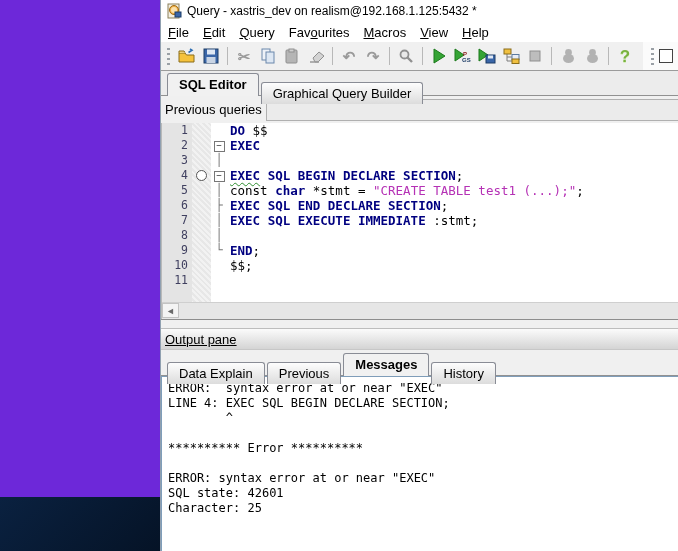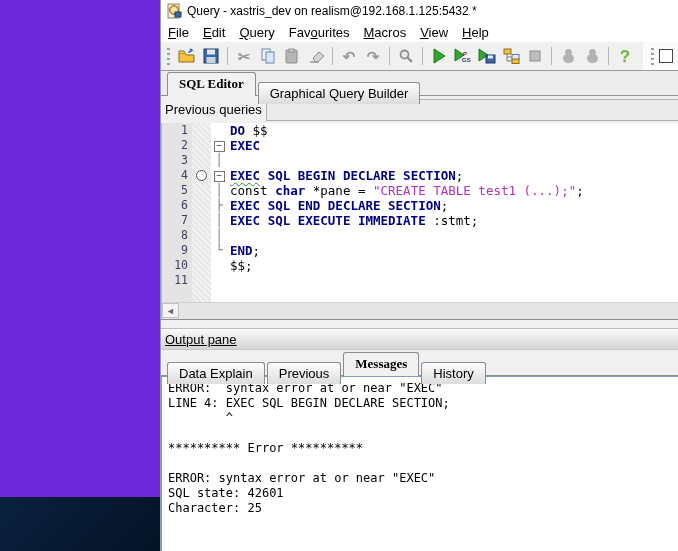--- a/index.html
+++ b/index.html
@@ -26,21 +26,21 @@
   .tsep{width:1px;height:18px;background:#b8b8b8;margin:0 4px;flex:none;}
   .gly{font-size:15px;line-height:15px;color:#9a9a9a;font-weight:bold;}
   .gly.help{color:#79b23e;font-size:17px;text-shadow:0 1px 0 #d7ecbc;}
   .tb-right{margin-left:6px;display:flex;align-items:center;background:#fbfbfb;height:28px;padding-left:4px;flex:1;}
   .checkbox{width:12px;height:12px;background:#fff;border:1px solid #444;flex:none;margin-right:5px;}
   
   .tabbar{height:25px;background:#ececec;padding:3px 0 0 6px;flex:none;border-bottom:1px solid #919191;
           display:flex;align-items:flex-end;box-sizing:border-box;}
   .tab{padding:3px 11px 3px 11px;background:linear-gradient(#fdfdfd,#dcdcdc);border:1px solid #898c95;
        border-bottom:none;border-radius:3px 3px 0 0;margin-right:2px;font-size:13px;position:relative;top:9px;}
-  .tab.active{background:#f1f1f1;font-weight:bold;padding-bottom:4px;z-index:2;top:1px;font-family:Liberation Serif, serif;}
+  .tab.active{background:#f1f1f1;font-weight:bold;padding-bottom:4px;z-index:2;top:1px;}
   
   .prevrow{height:27px;background:#f0f0f0;display:flex;align-items:center;padding:0 0 0 4px;flex:none;}
   .prevrow .plabel{white-space:nowrap;margin-right:4px;}
   .combo{flex:1;height:20px;background:#ebebeb;border:1px solid #b0b0b0;border-right:none;}
   
   .editor{position:relative;flex:none;height:196px;background:#fff;border-left:1px solid #b9b9b9;overflow:hidden;}
   .col{position:absolute;top:0;height:calc(100% - 16px);}
   .colnum{left:0;width:30px;background:#e4e4e4;}
   .colmark{left:30px;width:19px;background:repeating-linear-gradient(45deg,#f2f2f2 0 2px,#e7e7e7 2px 4px);}
   .colfold{left:49px;width:16px;background:#fff;}
@@ -235,21 +235,21 @@
 
     <div class="editor">
       <div class="col colnum"></div>
       <div class="col colmark"></div>
       <div class="col colfold"></div>
       <div class="lines" id="editorLines">
           <div class="lrow"><span class="ln-num">1</span><span class="ln-mark"></span><span class="ln-fold"></span><span class="ln-code"><span class="kw">DO</span><span class="pl"> $$</span></span></div>
           <div class="lrow"><span class="ln-num">2</span><span class="ln-mark"></span><span class="ln-fold"><span class="foldbox">−</span></span><span class="ln-code"><span class="kw">EXEC</span></span></div>
           <div class="lrow"><span class="ln-num">3</span><span class="ln-mark"></span><span class="ln-fold">│</span><span class="ln-code"></span></div>
           <div class="lrow"><span class="ln-num">4</span><span class="ln-mark"><span class="mcircle"></span></span><span class="ln-fold"><span class="foldbox">−</span></span><span class="ln-code"><span class="kw sq">EXEC</span><span class="pl"> </span><span class="kw">SQL BEGIN DECLARE SECTION</span><span class="pl">;</span></span></div>
-          <div class="lrow"><span class="ln-num">5</span><span class="ln-mark"></span><span class="ln-fold">│</span><span class="ln-code"><span class="pl">const </span><span class="kw">char</span><span class="pl"> *pane = </span><span class="str">"CREATE TABLE test1 (...);"</span><span class="pl">;</span></span></div>
+          <div class="lrow"><span class="ln-num">5</span><span class="ln-mark"></span><span class="ln-fold">│</span><span class="ln-code"><span class="pl">const </span><span class="kw">char</span><span class="pl"> *stmt = </span><span class="str">"CREATE TABLE test1 (...);"</span><span class="pl">;</span></span></div>
           <div class="lrow"><span class="ln-num">6</span><span class="ln-mark"></span><span class="ln-fold">├</span><span class="ln-code"><span class="kw">EXEC SQL END DECLARE SECTION</span><span class="pl">;</span></span></div>
           <div class="lrow"><span class="ln-num">7</span><span class="ln-mark"></span><span class="ln-fold">│</span><span class="ln-code"><span class="kw">EXEC SQL EXECUTE IMMEDIATE</span><span class="pl"> :stmt;</span></span></div>
           <div class="lrow"><span class="ln-num">8</span><span class="ln-mark"></span><span class="ln-fold">│</span><span class="ln-code"></span></div>
           <div class="lrow"><span class="ln-num">9</span><span class="ln-mark"></span><span class="ln-fold">└</span><span class="ln-code"><span class="kw">END</span><span class="pl">;</span></span></div>
           <div class="lrow"><span class="ln-num">10</span><span class="ln-mark"></span><span class="ln-fold"></span><span class="ln-code"><span class="pl">$$;</span></span></div>
           <div class="lrow"><span class="ln-num">11</span><span class="ln-mark"></span><span class="ln-fold"></span><span class="ln-code"></span></div>
         </div>
       <div class="hscroll">
         <span class="harrow">◄</span>
         <span class="htrack"></span>

